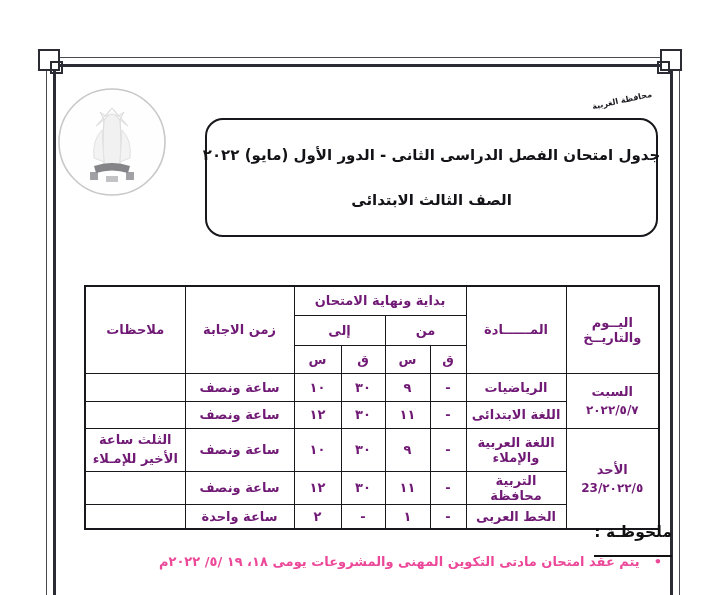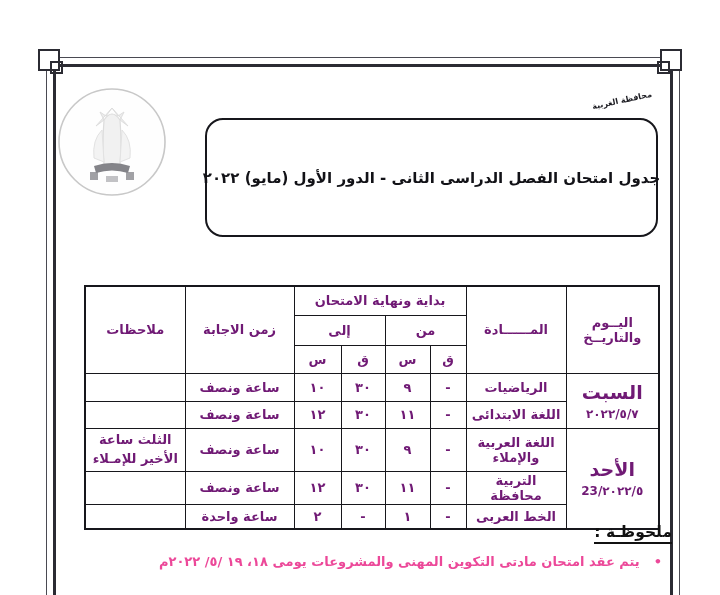--- a/index.html
+++ b/index.html
@@ -54,30 +54,30 @@
     position: absolute; left: 84px; top: 285px; width: 574px;
     border-collapse: collapse; direction: rtl; table-layout: fixed;
     background: #fff;
   }
   table.schedule th, table.schedule td {
     border: 1.6px solid #17171c; text-align: center; vertical-align: middle;
     font-weight: 700; font-size: 13px; color: #701a75; padding: 1px 2px;
     overflow: hidden;
   }
   table.schedule { border: 2.5px solid #17171c; }
-  .day-cell div.day-name { font-size: 19px; }
+  .day-cell div.day-name { font-size: 13px; }
   .day-cell div.day-date { font-size: 12px; margin-top: 4px; }
   .small-note { font-size: 12.5px; line-height: 1.45; }
   .num { font-size: 13px; }
 
   
   .footnote-heading {
     position: absolute; right: 48px; top: 523px;
     font-size: 15.5px; font-weight: 700; color: #111;
-    border-bottom: 2.5px solid #111; padding-bottom: 1px; direction: rtl;
+    border-bottom: 2.5px solid #111; padding-bottom: 14px; direction: rtl;
   }
   .footnote-line {
     position: absolute; right: 58px; top: 554px; width: 560px;
     direction: rtl; text-align: right;
     font-size: 13px; font-weight: 700; color: #ec4899;
   }
   .footnote-line .bullet { display: inline-block; margin-left: 14px; font-size: 13px; }
 </style>
 </head>
 <body>
@@ -107,20 +107,21 @@
 </div>
 
 <div class="stamp">
   <div class="s1">محافظة الغربية</div>
   <div class="s2">مديرية التربية والتعليم</div>
   <div class="s3">إدارة الامتحانات</div>
 </div>
 
 <div class="title-box">
   <div class="title-line">جدول امتحان الفصل الدراسى الثانى - الدور الأول (مايو)  ٢٠٢٢</div>
+  <div class="title-line">الصف الثالث الابتدائى</div>
 </div>
 
 <table class="schedule" dir="rtl">
   <colgroup>
     <col style="width:93px">
       <col style="width:100px">
     <col style="width:36px">
       <col style="width:45px">
     <col style="width:44px">
       <col style="width:47px">

